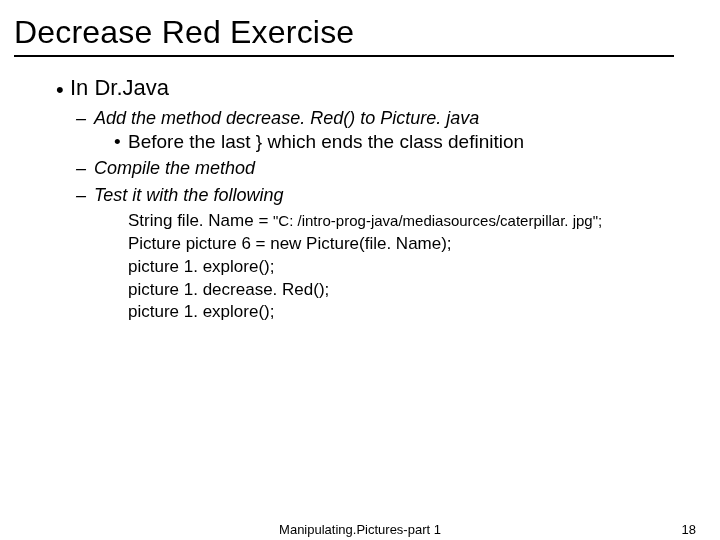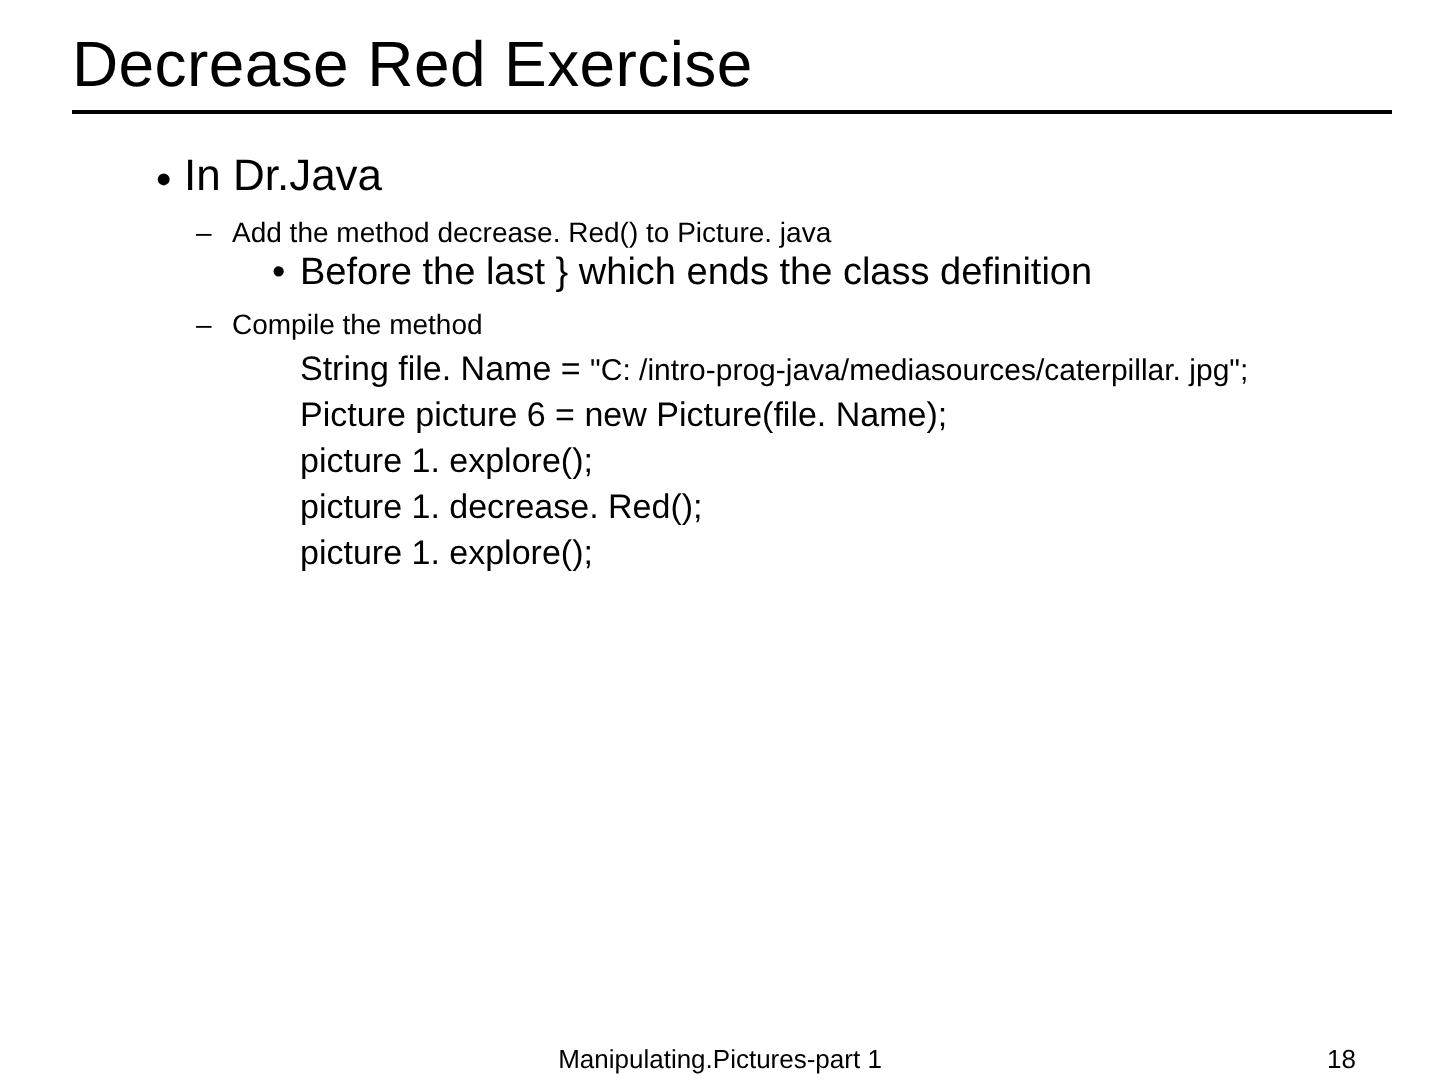--- a/index.html
+++ b/index.html
@@ -11,21 +11,21 @@
     font-family: Arial, Helvetica, sans-serif;
     color: #000;
     position: relative;
     overflow: hidden;
   }
   .slide {
     width: 608px;
     height: 540px;
     position: relative;
     box-sizing: border-box;
-    padding: 14px 28px 0 36px;
+    padding: 14px 28px 0 14px;
   }
   .title {
     font-size: 32px;
     font-weight: 400;
     margin: 0 0 4px 0;
     letter-spacing: 0.2px;
   }
   .title-rule {
     border: none;
     border-top: 2px solid #000;
@@ -41,22 +41,23 @@
     margin: 6px 0 6px 0;
     padding-left: 16px;
   }
   .lvl1 .bullet {
     display: inline-block;
     width: 14px;
     margin-left: -14px;
     vertical-align: middle;
   }
   .lvl2 {
-    font-size: 14px;
+    font-size: 18px;
     margin: 6px 0 2px 40px;
+    font-style: italic;
   }
   .lvl2 .dash {
     display: inline-block;
     width: 18px;
     margin-left: -18px;
   }
   .lvl3 {
     font-size: 19px;
     margin: 2px 0 6px 74px;
   }
@@ -84,21 +85,21 @@
     font-size: 13px;
     color: #000;
   }
   .footer-center {
     position: absolute;
     left: 50%;
     transform: translateX(-50%);
   }
   .footer-right {
     position: absolute;
-    right: 42px;
+    right: 24px;
   }
 </style>
 </head>
 <body>
 
 <div class="slide">
 
   <h1 class="title">Decrease Red Exercise</h1>
   <hr class="title-rule">
 
@@ -112,20 +113,23 @@
       <span class="dash">–</span><span>Add the method decrease. Red() to Picture. java</span>
     </div>
     <div class="lvl3">
       <span class="dot">•</span><span>Before the last } which ends the class definition</span>
     </div>
 
     <div class="lvl2">
       <span class="dash">–</span><span>Compile the method</span>
     </div>
 
+    <div class="lvl2">
+      <span class="dash">–</span><span>Test it with the following</span>
+    </div>
 
     <div class="codeblock">
       <div class="codeline">
         <span>String file. Name = </span><span class="code-small">"C: /intro-prog-java/mediasources/caterpillar. jpg";</span>
       </div>
       <div class="codeline">Picture picture 6 = new Picture(file. Name);</div>
       <div class="codeline">picture 1. explore();</div>
       <div class="codeline">picture 1. decrease. Red();</div>
       <div class="codeline">picture 1. explore();</div>
     </div>

